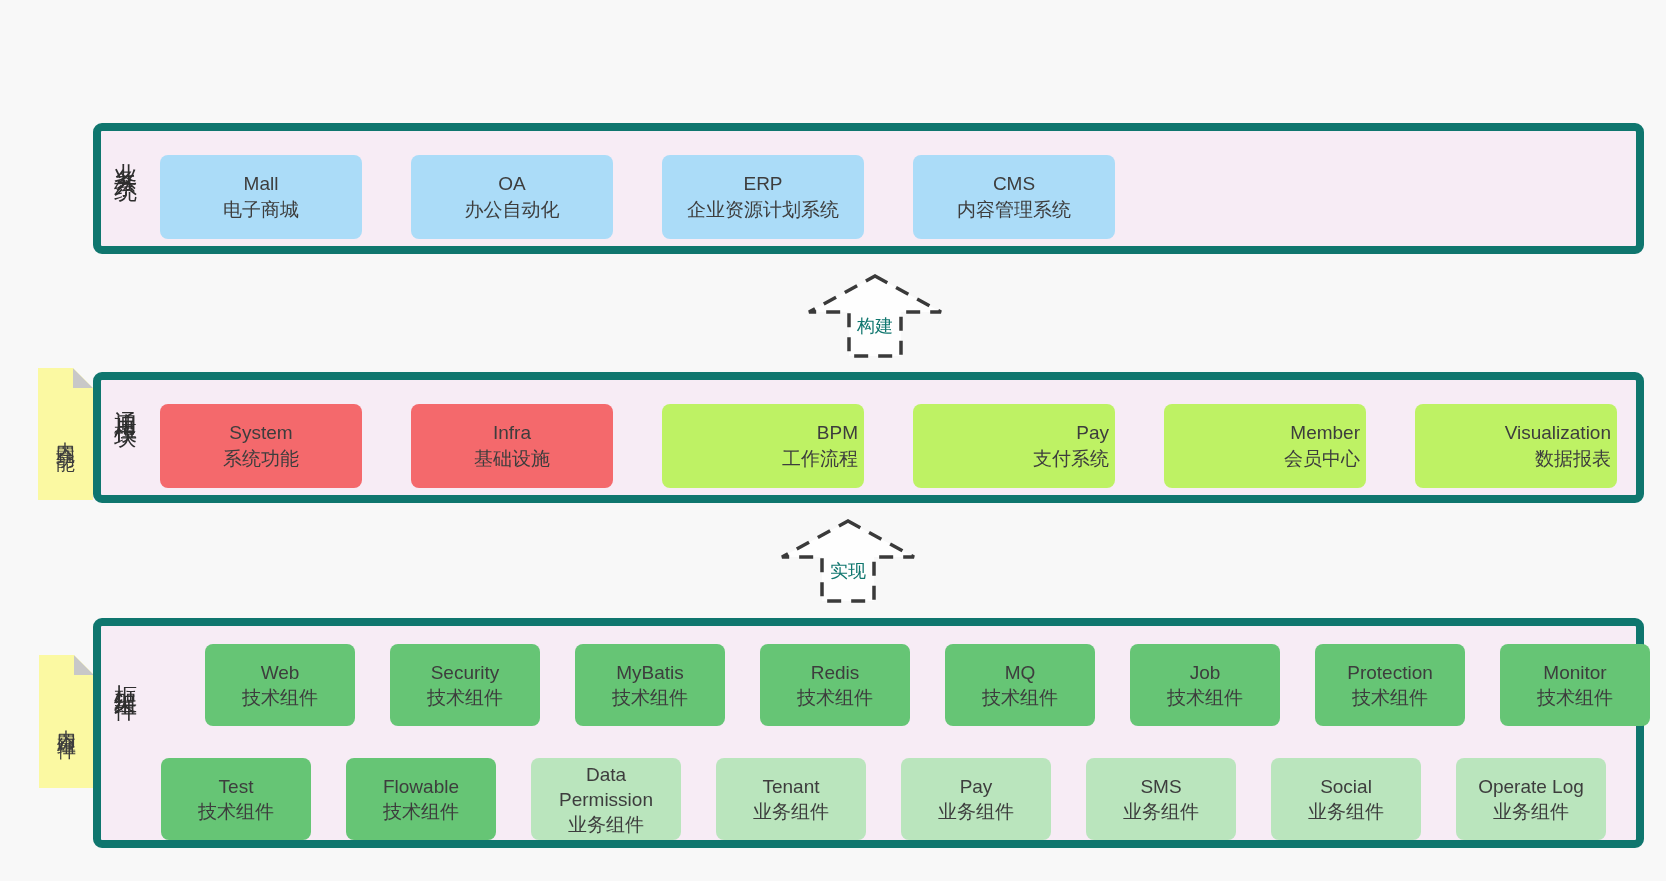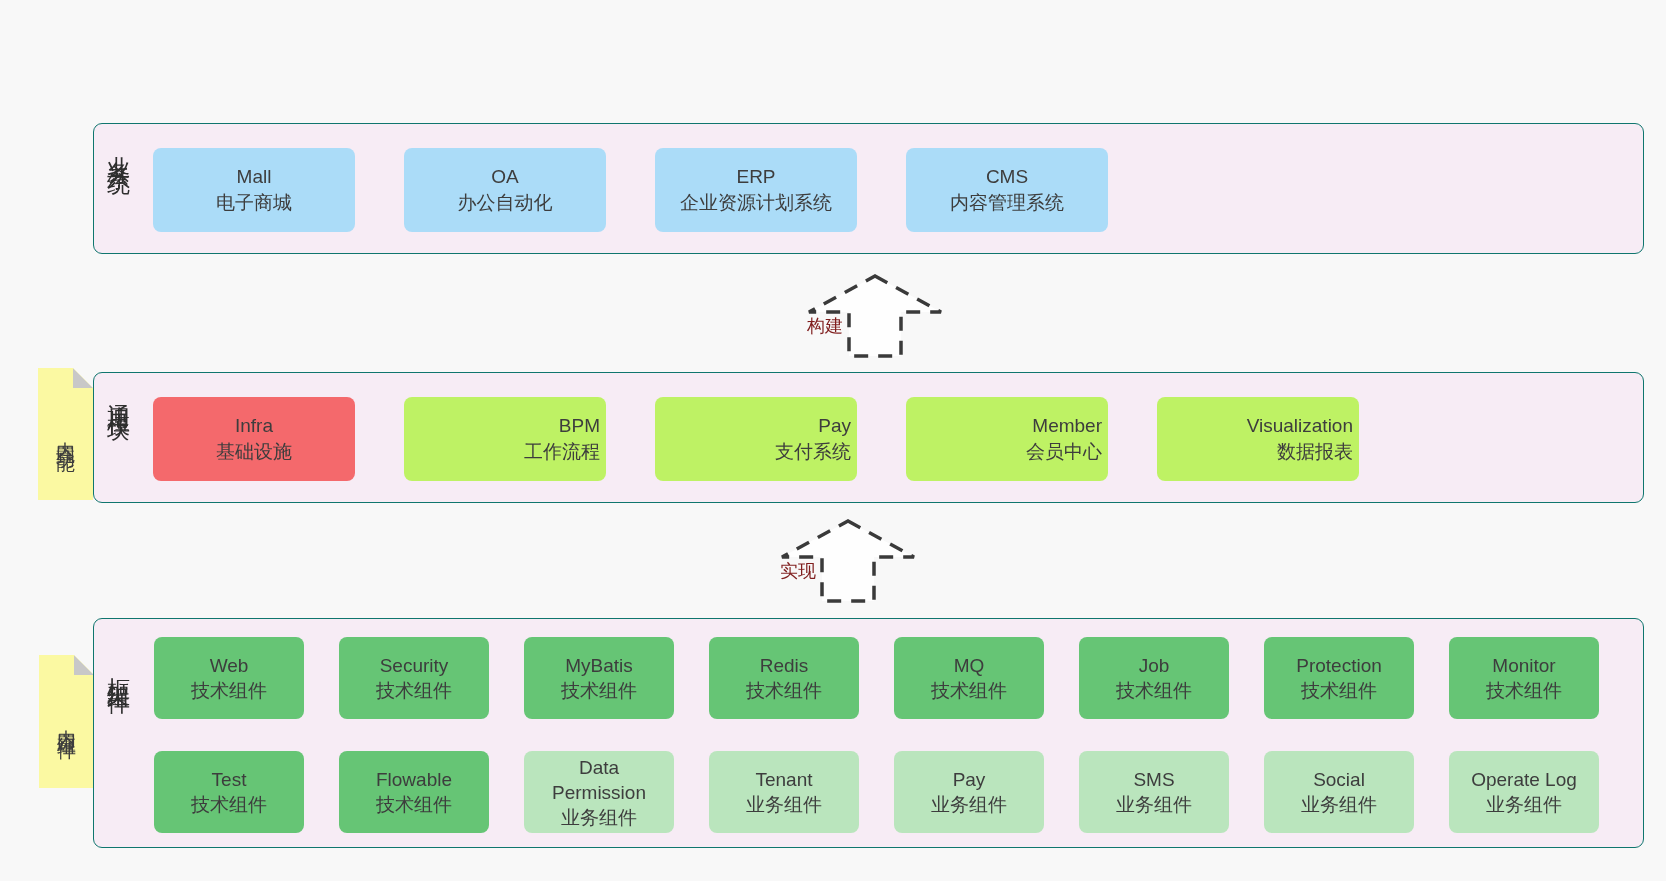--- a/index.html
+++ b/index.html
@@ -1,36 +1,36 @@
 <!DOCTYPE html>
 <html><head>
 <meta charset="utf-8">
 <style>
   html,body{margin:0;padding:0;}
   body{background:#f8f8f8;font-family:"Liberation Sans",sans-serif;}
   .stage{position:relative;width:1666px;height:881px;background:#f8f8f8;overflow:hidden;color:#333;}
 
   .band{position:absolute;left:93px;width:1551px;background:#f7ecf5;
-        border:1px solid #0f766e;border-radius:9px;box-sizing:border-box;}
+        border:8px solid #0f766e;border-radius:9px;box-sizing:border-box;}
   .band1{top:123px;height:131px;}
   .band2{top:372px;height:131px;}
   .band3{top:618px;height:230px;}
 
   .band-label{position:absolute;left:13px;writing-mode:vertical-lr;text-orientation:upright;
         font-size:23px;letter-spacing:5px;color:#2e2e2e;line-height:24px;}
   .band1 .band-label{top:14px;}
   .band2 .band-label{top:12px;}
   .band3 .band-label{top:40px;}
 
   .row{position:absolute;display:flex;}
   .row-6{left:59px;gap:49px;}
   .row-8{left:60px;gap:35px;}
   .band1 .row{top:24px;}
   .band2 .row{top:24px;}
-  .band3 .row.r1{top:18px;}
+  .band3 .row.r1{top:18px;margin-left:44px;}
   .band3 .row.r2{top:125px;margin-top:7px;}
 
   .box{border-radius:8px;display:flex;flex-direction:column;justify-content:center;
        align-items:center;text-align:center;font-size:19px;line-height:26px;
        color:#3d3d3d;box-sizing:border-box;padding:2px 6px;}
   .row-6 .box{width:202px;height:84px;}
   .row-8 .box{width:150px;height:82px;line-height:25px;}
   .blue{background:#abdcf8;}
   .red{background:#f4696c;}
   .pink{background:#bef264;align-items:flex-end;}
@@ -44,22 +44,22 @@
           clip-path:polygon(0 0,100% 100%,0 100%);}
   .sticky .sticky-text{writing-mode:vertical-lr;text-orientation:upright;font-size:19px;
           letter-spacing:4px;color:#3d3d3d;line-height:20px;}
   .sticky1{left:38px;top:368px;height:132px;}
   .sticky2{left:39px;top:655px;height:133px;}
 
   .arrow{position:absolute;width:136px;height:84px;}
   .arrow1{left:807px;top:274px;}
   .arrow2{left:780px;top:519px;font-family:Liberation Serif, serif;}
   .arrow svg{position:absolute;left:0;top:0;width:100%;height:100%;}
-  .arrow-label{position:absolute;top:40px;left:0;width:100%;text-align:left;
-          font-size:18px;color:#7f1d1d;}
+  .arrow-label{position:absolute;top:40px;left:0;width:100%;text-align:center;
+          font-size:18px;color:#0f766e;}
 </style>
 </head>
 <body>
 
 <div class="stage">
 
   <div class="sticky sticky1">
     <span class="fold"></span>
     <span class="sticky-text">内置功能</span>
   </div>
@@ -94,20 +94,24 @@
     <svg viewBox="0 0 136 84">
       <polygon points="68,2 134,38 94,38 94,82 42,82 42,38 2,38" fill="#fefefe" stroke="#3a3a3a" stroke-width="3.5" stroke-dasharray="14 10"></polygon>
     </svg>
     <div class="arrow-label">构建</div>
   </div>
 
   <div class="band band2">
     <div class="band-label">通用模块</div>
     <div class="row row-6">
       <div class="box red">
+        <span>System</span>
+        <span>系统功能</span>
+      </div>
+      <div class="box red">
         <span>Infra</span>
         <span>基础设施</span>
       </div>
       <div class="box pink">
         <span>BPM</span>
         <span>工作流程</span>
       </div>
       <div class="box pink">
         <span>Pay</span>
         <span>支付系统</span>

